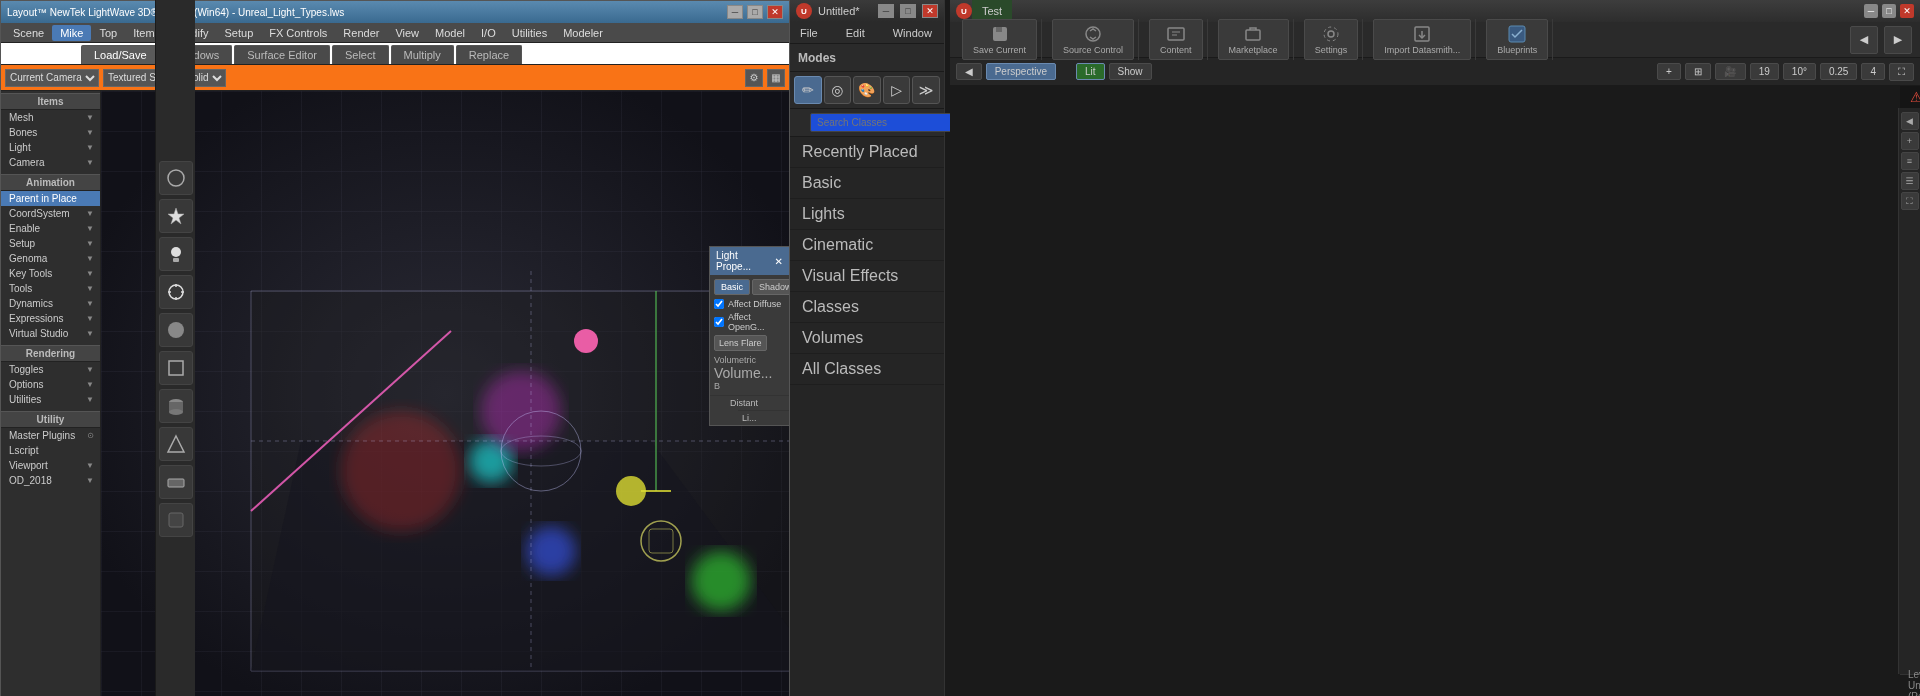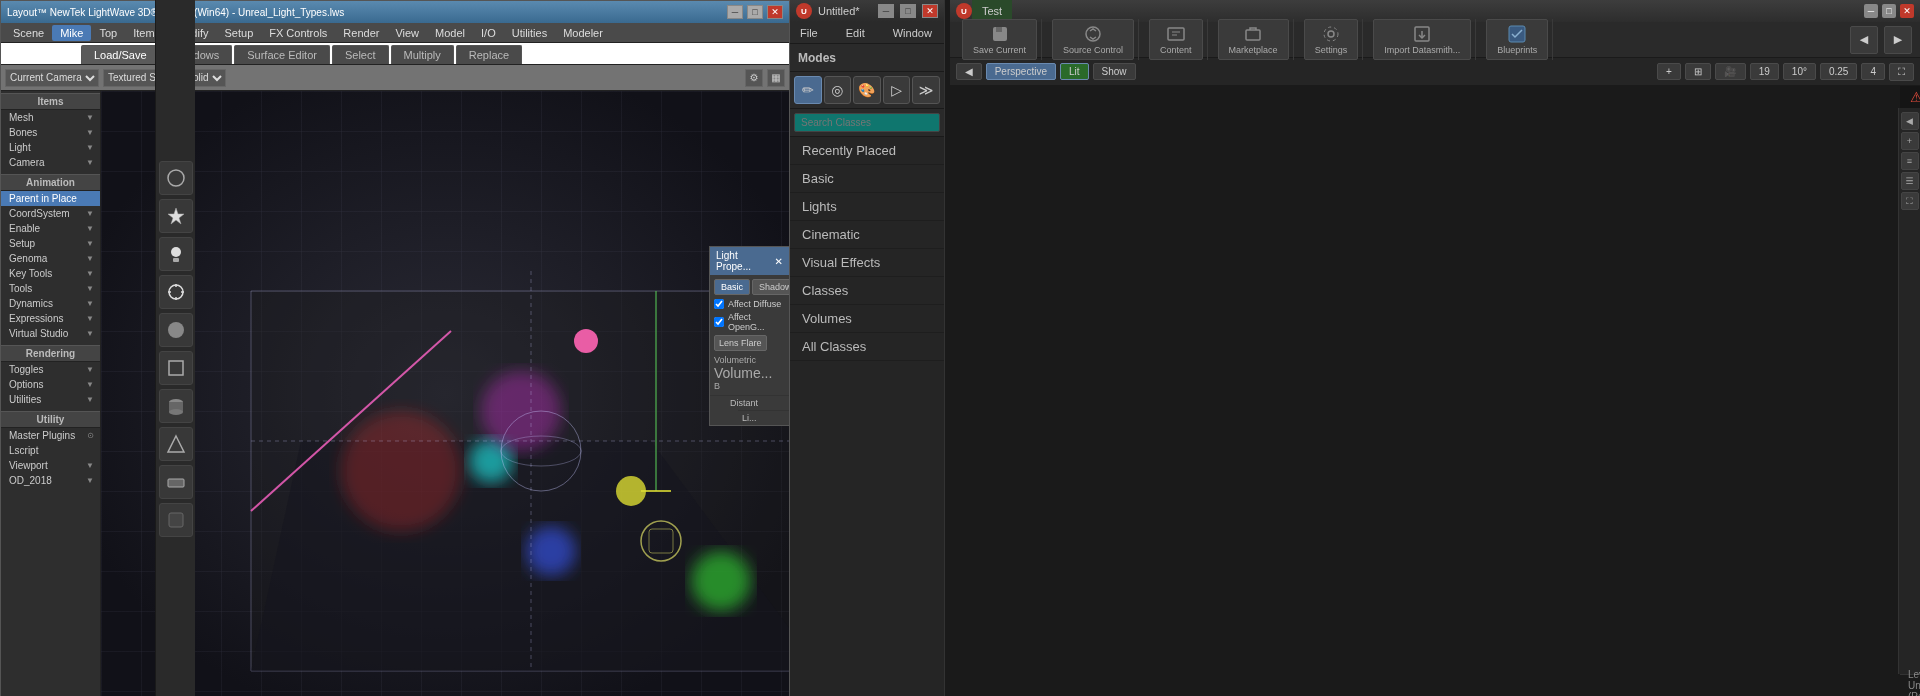--- a/index.html
+++ b/index.html
@@ -31,21 +31,21 @@
     
     #lw-tabbar {
       height: 22px; background: #ffffff; display: flex; align-items: flex-end;
       border-bottom: 1px solid #222; padding: 0 0 0 80px;
     }
     .lw-tab { padding: 3px 12px; font-size: 11px; color: #bbb; cursor: pointer; background: #4a4a4a; border: 1px solid #555; border-bottom: none; margin-right: 2px; border-radius: 2px 2px 0 0; }
     .lw-tab.active { background: #5a5a5a; color: #fff; }
 
     
     #lw-toolbar {
-      height: 26px; background: #737373; display: flex; align-items: center;
+      height: 26px; background: #f97316; display: flex; align-items: center;
       padding: 0 4px; gap: 4px; border-bottom: 1px solid #222;
     }
     .lw-toolbar-select { background: #555; border: 1px solid #666; color: #ddd; font-size: 10px; height: 18px; }
     .lw-toolbar-icon { width: 18px; height: 18px; background: #555; border: 1px solid #666; cursor: pointer; display: flex; align-items: center; justify-content: center; font-size: 10px; }
 
     
     #lw-main { display: flex; height: calc(696px - 90px); }
 
     
     #lw-sidebar {
@@ -116,26 +116,26 @@
     
     #up-modes-header { height: 28px; background: #2a2a2a; display: flex; align-items: center; padding: 0 8px; border-bottom: 1px solid #1a1a1a; }
     #up-modes-label { font-size: 12px; color: #bbb; font-weight: bold; }
     
     #up-mode-icons { display: flex; gap: 2px; padding: 4px; background: #2a2a2a; border-bottom: 1px solid #1a1a1a; }
     .up-mode-icon { width: 28px; height: 28px; background: #3a3a3a; border: 1px solid #555; border-radius: 3px; cursor: pointer; display: flex; align-items: center; justify-content: center; font-size: 14px; }
     .up-mode-icon.active { background: #4a6a90; border-color: #6a8ab0; }
 
     
     #up-search { padding: 4px; background: #2a2a2a; border-bottom: 1px solid #1a1a1a; }
-    #up-search input { width: 100%; background: #0f766e; border: 1px solid #444; color: #ccc; padding: 3px 6px; font-size: 10px; border-radius: 2px; }
+    #up-search input { width: 100%; background: #1d4ed8; border: 1px solid #444; color: #ccc; padding: 3px 6px; font-size: 10px; border-radius: 2px; margin-left: 16px; }
 
     
     #up-categories { background: #252525; }
     .up-category {
-      padding: 6px 12px; font-size: 13px; color: #bbb; cursor: pointer;
+      padding: 6px 12px; font-size: 16px; color: #bbb; cursor: pointer;
       border-bottom: 1px solid #1e1e1e; display: flex; align-items: center;
     }
 
     
     #up-items-column {
       position: absolute; left: 155px; top: 0; width: 40px; height: 696px;
       background: #2a2a2a; border-left: 1px solid #1a1a1a; display: flex; flex-direction: column; align-items: center; padding-top: 160px; gap: 2px;
     }
     .up-item-icon { width: 34px; height: 34px; background: #383838; border: 1px solid #444; border-radius: 3px; display: flex; align-items: center; justify-content: center; margin: 1px 0; }
 
@@ -622,21 +622,21 @@
     </div>
     <div style="flex:1;"></div>
 
     <div class="uv-toolbar-icon">◀</div>
     <div class="uv-toolbar-icon">▶</div>
   </div>
 
   <div id="uv-viewport-bar">
     <div class="uv-vp-btn">◀</div>
     <div class="uv-vp-btn active">Perspective</div>
-    <div class="uv-vp-btn active" style="background:#2a6a2a;">Lit</div>
+    <div class="uv-vp-btn active" style="background:#2a6a2a;margin-left:16px;">Lit</div>
     <div class="uv-vp-btn">Show</div>
     <div style="flex:1;"></div>
 
     <div class="uv-vp-btn">+</div>
     <div class="uv-vp-btn">⊞</div>
     <div class="uv-vp-btn">🎥</div>
     <div class="uv-vp-btn">19</div>
     <div class="uv-vp-btn">10°</div>
     <div class="uv-vp-btn">0.25</div>
     <div class="uv-vp-btn">4</div>

